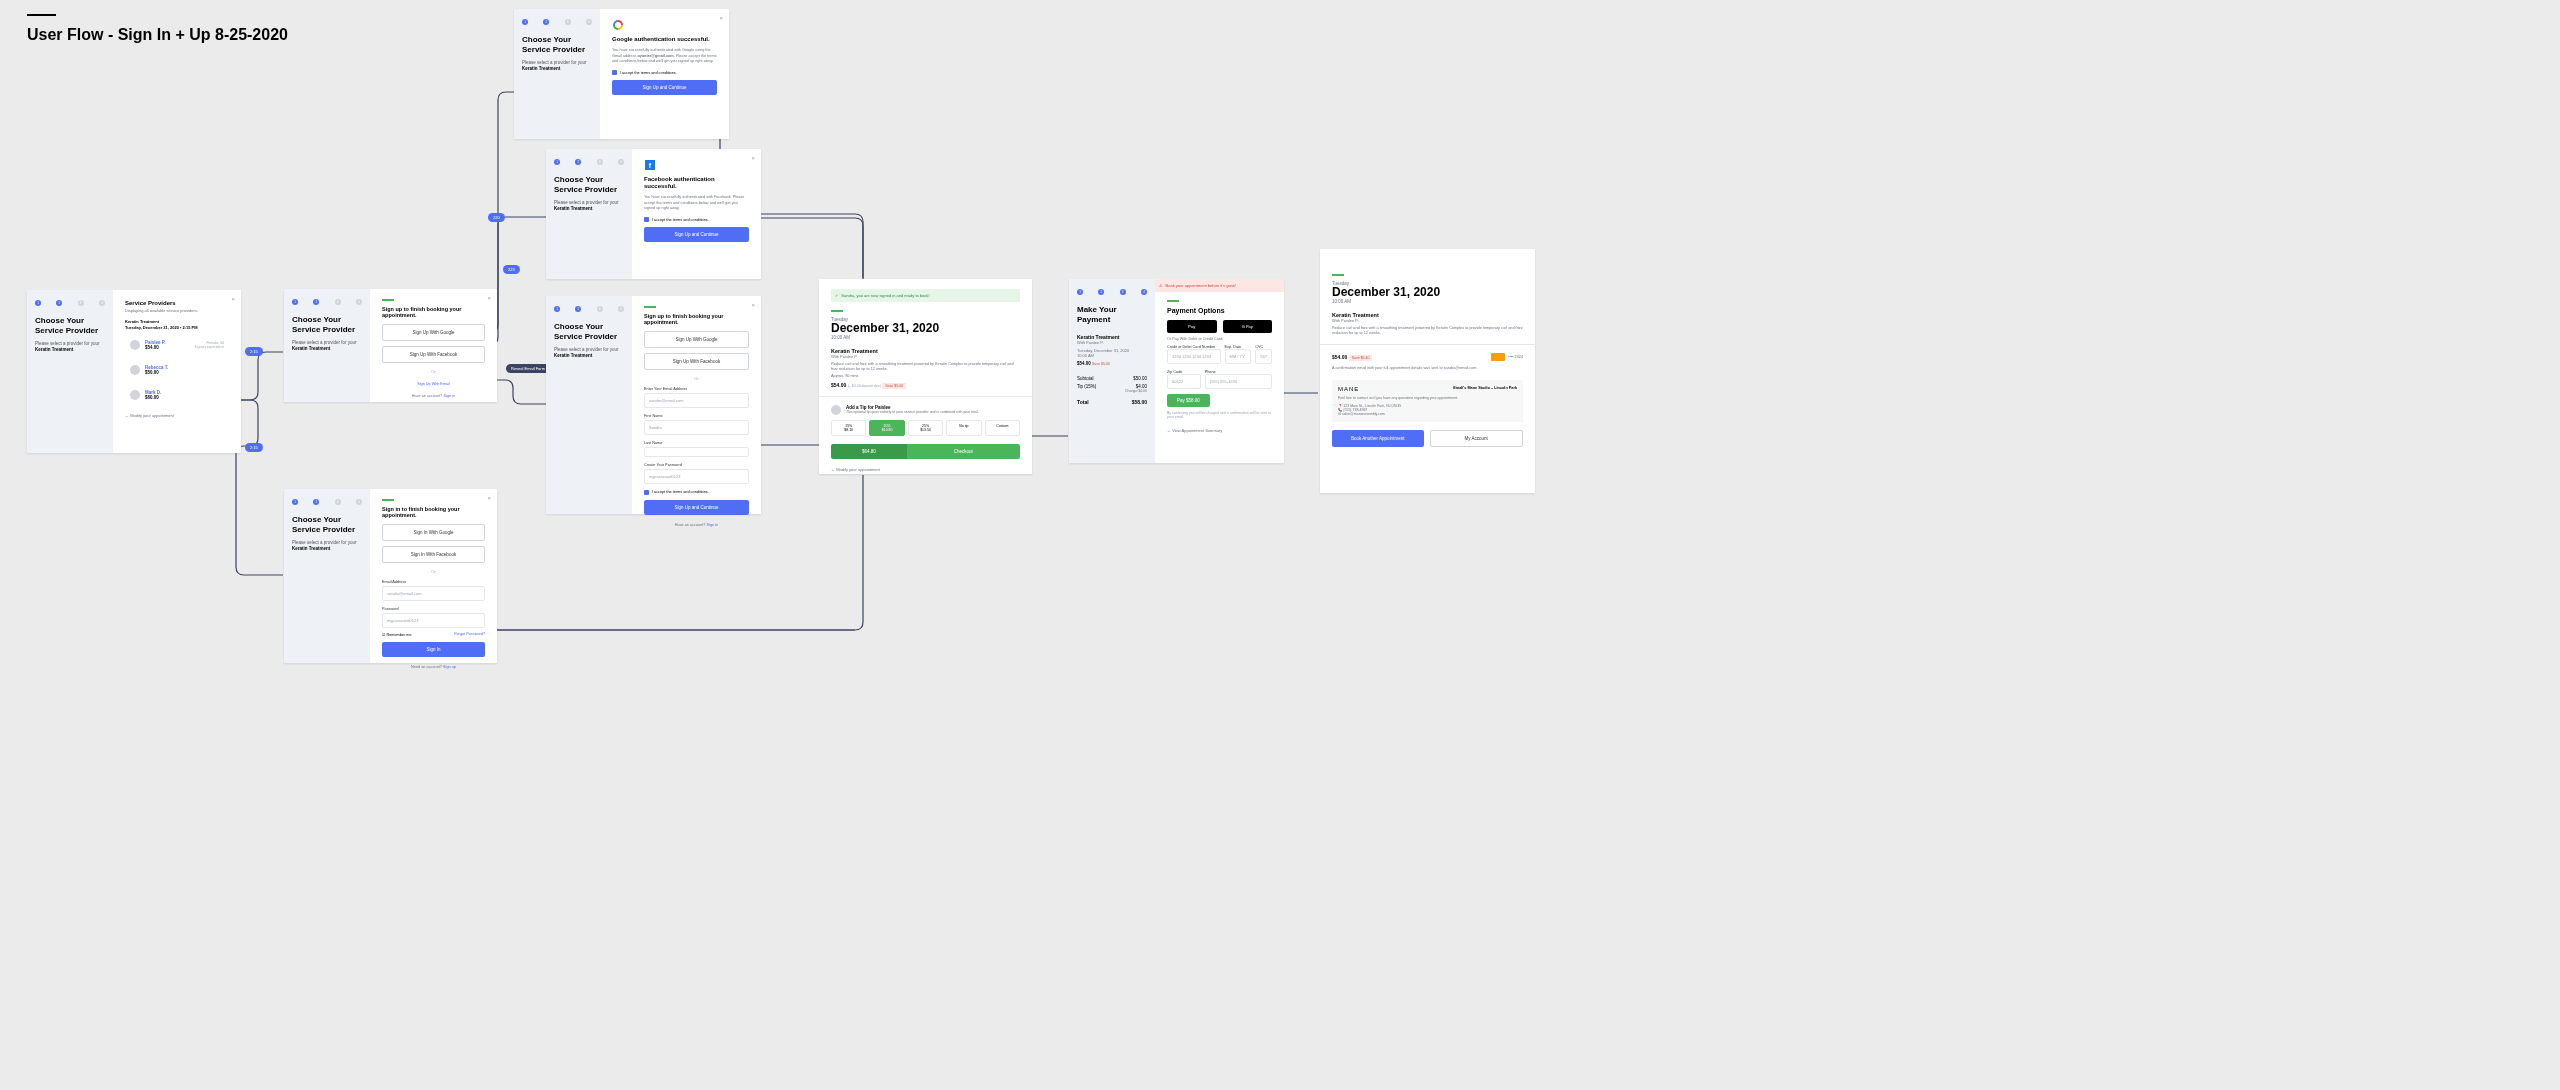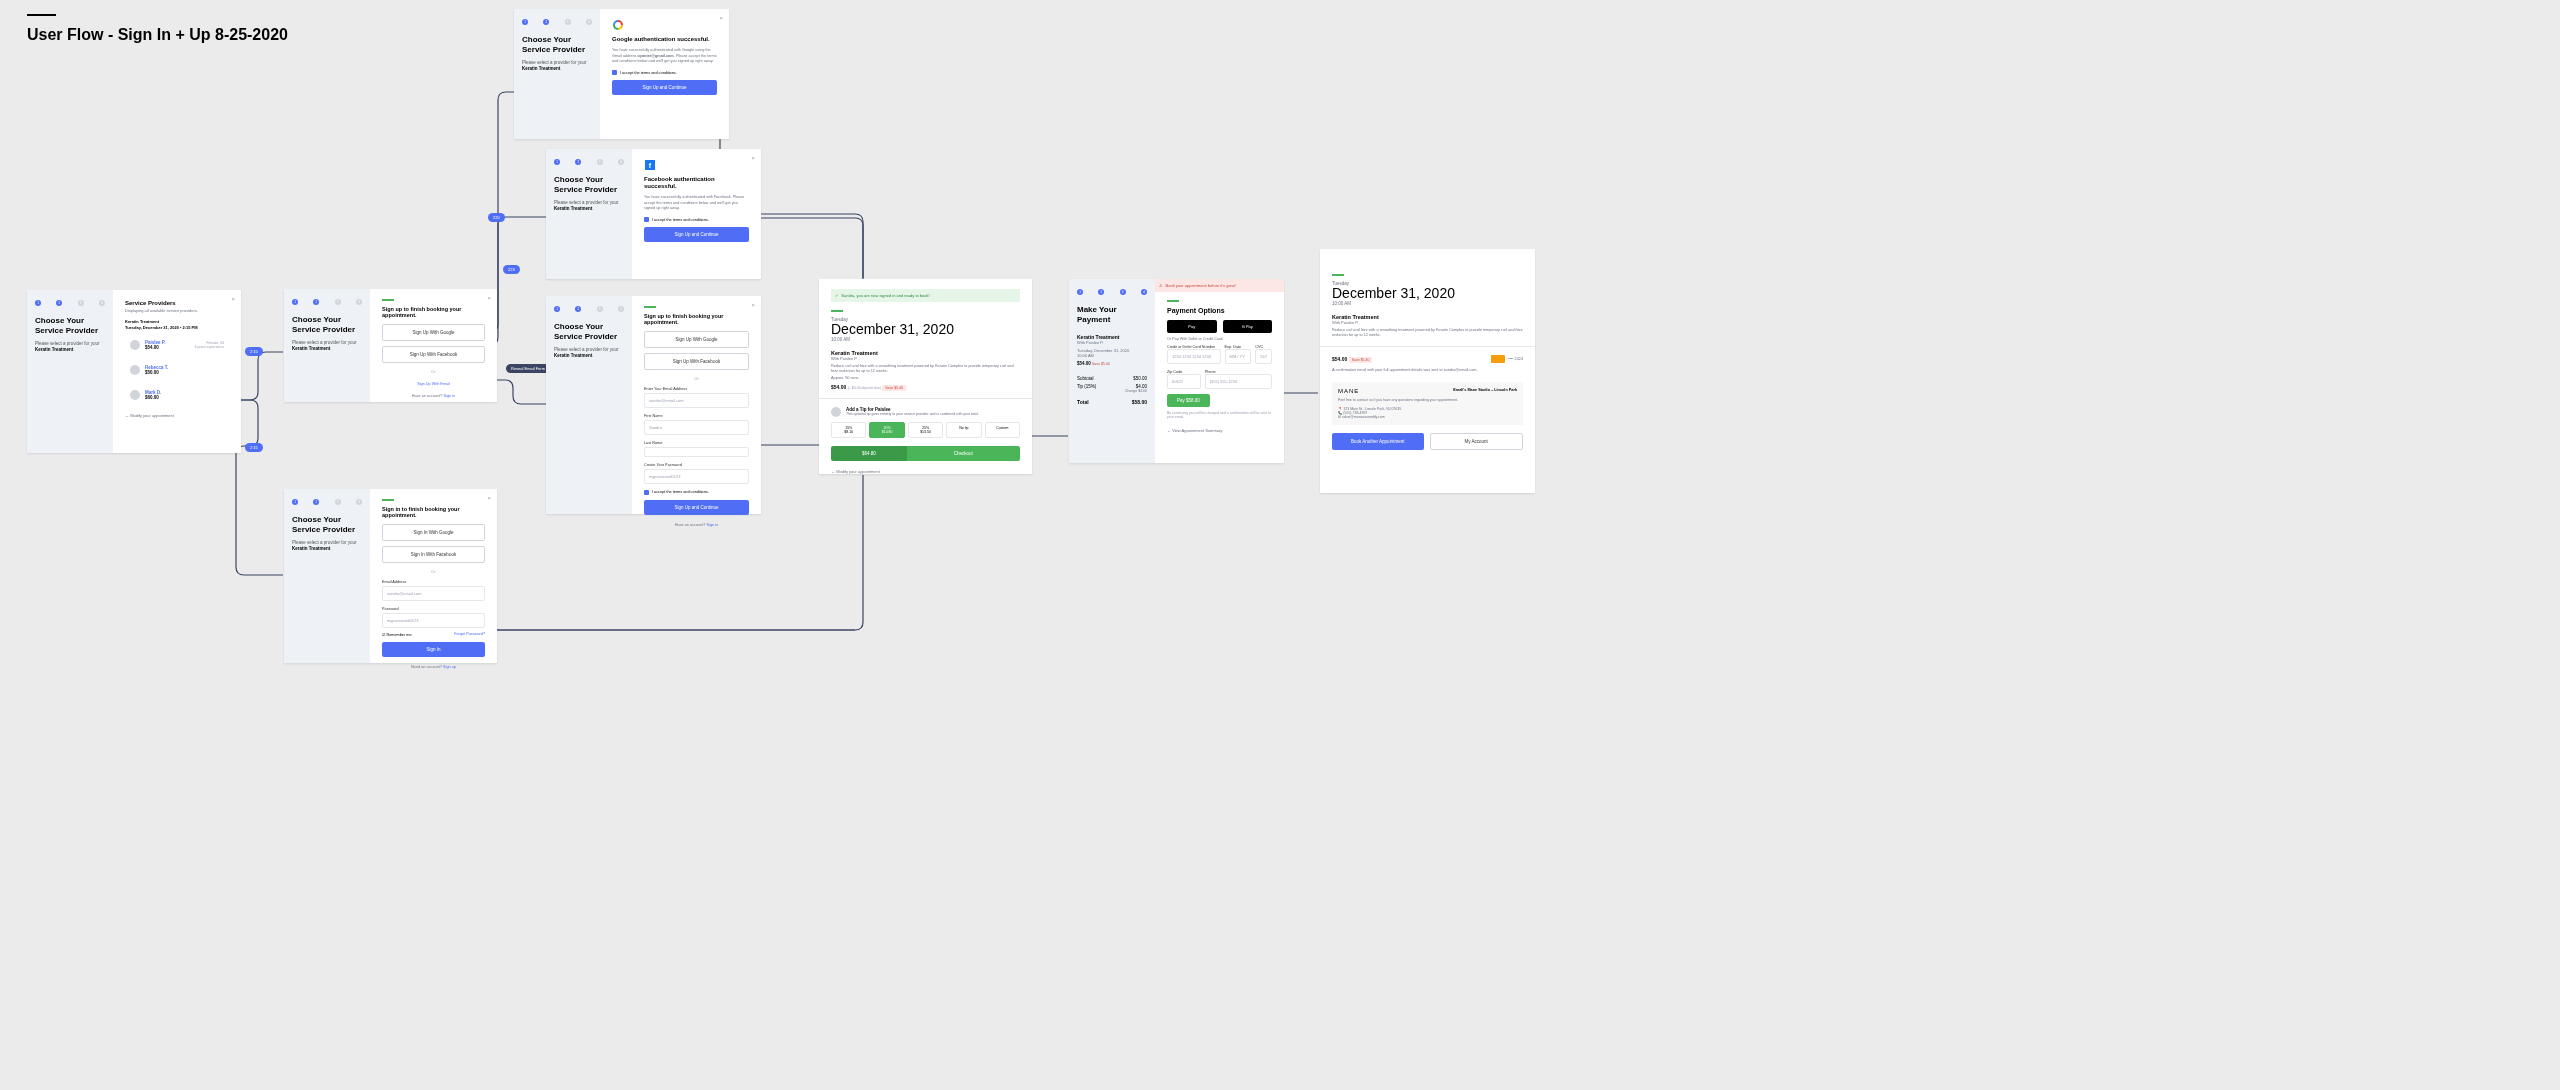--- a/index.html
+++ b/index.html
@@ -49,21 +49,21 @@
   .banner-ok { background: #e5f6e8; color: #2e8a3c; font-size: 4px; padding: 4px; display: flex; align-items: center; gap: 3px; margin-bottom: 8px; }
   .pay-row { display: flex; gap: 6px; margin-bottom: 4px; }
   .pay-btn { flex: 1; padding: 4px; border-radius: 2px; font-size: 4px; display: flex; align-items: center; justify-content: center; }
   .pay-apple { background: #000; color: #fff; }
   .pay-g { background: #000; color: #fff; }
   .field-grp { display: flex; gap: 4px; margin-top: 4px; }
   .field-grp .input { margin-top: 0; }
   .tip-row { display: flex; gap: 3px; margin-top: 5px; }
   .tip-box { flex: 1; border: 1px solid #e5e7eb; padding: 3px; text-align: center; font-size: 3.5px; border-radius: 2px; }
   .tip-box.sel { background: #4ab559; color: #fff; border-color: #4ab559; }
-  .date-head { font-size: 14px; font-weight: 400; line-height: 1.1; }
+  .date-head { font-size: 12px; font-weight: 700; line-height: 1.1; }
   .date-day { font-size: 4.5px; color: #6b7280; }
   .date-time { font-size: 4.5px; color: #6b7280; }
   .summary-line { display: flex; justify-content: space-between; font-size: 4.5px; margin-top: 3px; }
   .summary-line.total { font-weight: 700; font-size: 5px; margin-top: 6px; }
   .salon-box { background: #f7f7f7; padding: 6px; margin-top: 10px; font-size: 4px; }
   .section-divider { border-top: 1px solid #e5e7eb; margin: 8px -12px 8px -12px; }
   .accent-line { width: 12px; height: 1.5px; background: #4ab559; margin-bottom: 5px; }
   .node { position: absolute; width: 8px; height: 8px; border-radius: 50%; background: #4f6ef5; border: 1.5px solid #fff; box-shadow: 0 0 4px rgba(79,110,245,0.8); }
 </style>
 </head>

